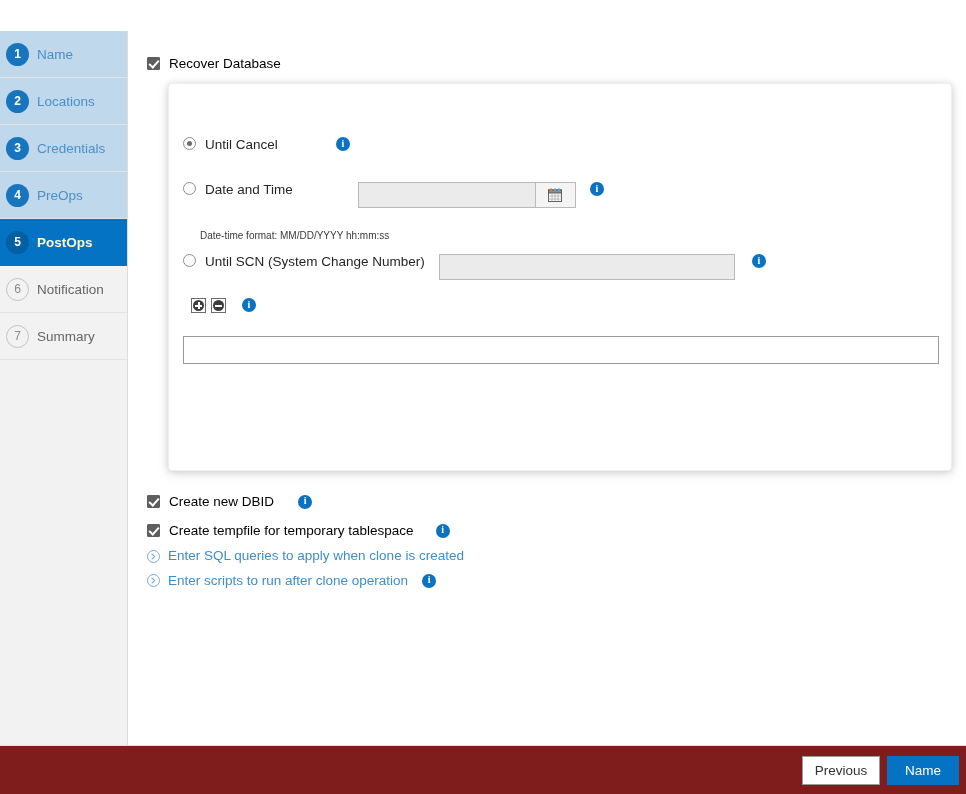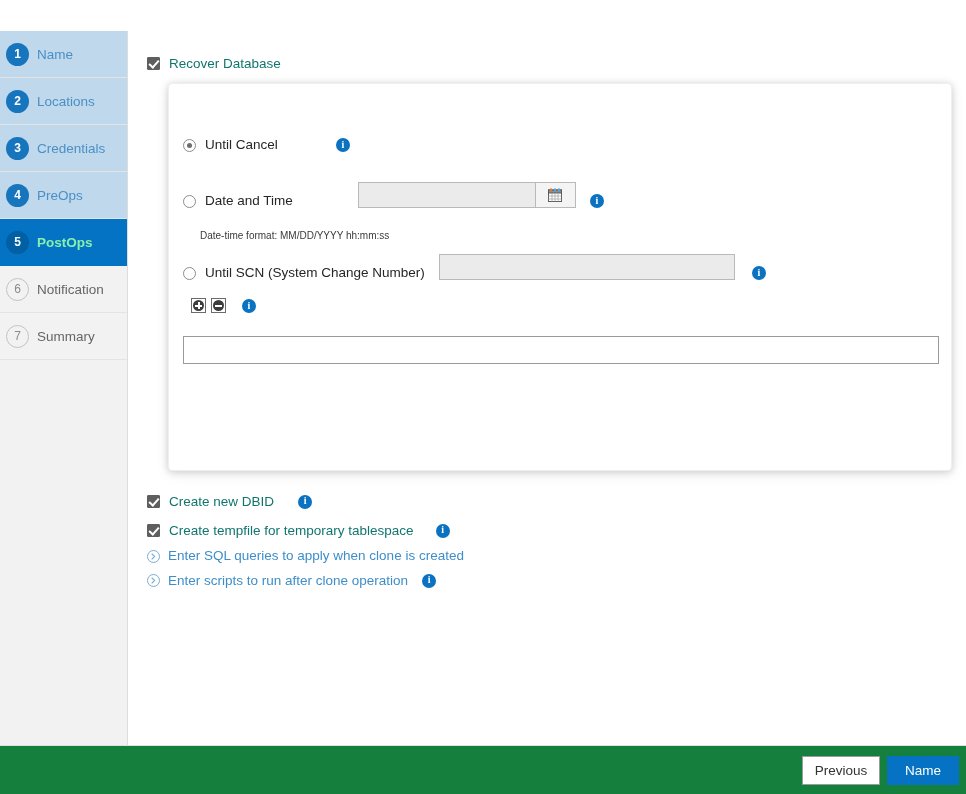--- a/index.html
+++ b/index.html
@@ -63,21 +63,21 @@
     font-size: 12px; font-weight: 700;
     flex: 0 0 auto;
     margin-right: 8px;
   }
   .step.done .step-num { background: #1675bd; color: #ffffff; }
   .step.active .step-num { background: #015fa3; color: #ffffff; }
   .step.todo .step-num { background: transparent; color: #8a8a8a; border: 1px solid #c2c2c2; font-weight: 400; }
 
   .step-label { font-size: 13.5px; }
   .step.done .step-label { color: #4a90c7; }
-  .step.active .step-label { color: #86efac; font-weight: 700; }
+  .step.active .step-label { color: #fef9c3; font-weight: 700; }
   .step.todo .step-label { color: #666666; }
 
   
   .main {
     position: absolute; left: 129px; top: 31px;
     width: 837px; height: 714px;
     background: #ffffff;
     overflow: hidden;
   }
 
@@ -95,21 +95,21 @@
     cursor: pointer;
   }
   .checkbox::after {
     content: "";
     position: absolute; left: 3px; top: 0px;
     width: 4px; height: 8px;
     border: solid #ffffff;
     border-width: 0 2px 2px 0;
     transform: rotate(42deg);
   }
-  .cb-label { font-size: 13.5px; color: #0f766e; margin-left: 9px; }
+  .cb-label { font-size: 13.5px; color: #000000; margin-left: 9px; }
 
   
   .info-icon {
     width: 14px; height: 14px; border-radius: 50%;
     background: #0a72c0;
     display: inline-flex; align-items: center; justify-content: center;
     color: #ffffff; font-size: 10px; font-weight: 700;
     font-family: "Liberation Serif", serif;
     line-height: 1;
     flex: 0 0 auto;
@@ -137,21 +137,21 @@
     cursor: pointer;
   }
   .radio.checked::after {
     content: "";
     position: absolute; left: 2.5px; top: 2.5px;
     width: 5px; height: 5px; border-radius: 50%;
     background: #6e6e6e;
   }
   .radio-label { font-size: 13.5px; color: #262626; margin-left: 9px; }
 
-  .row { position: absolute; display: flex; align-items: flex-end; }
+  .row { position: absolute; display: flex; align-items: flex-start; }
 
   .input-disabled {
     background: #ebebeb;
     border: 1px solid #b9b9b9;
     height: 26px;
   }
   .cal-btn {
     width: 40px; height: 26px;
     background: #f4f4f4;
     border: 1px solid #b9b9b9;
@@ -209,21 +209,21 @@
   }
   .chev-icon svg { display: block; }
   .link-text {
     font-size: 13.5px; color: #3d8ec9; margin-left: 8px;
   }
 
   
   .footer {
     position: absolute; left: 0; bottom: 0;
     width: 966px; height: 49px;
-    background: #15803d;
+    background: #7f1d1d;
     border-top: 1px solid #e0e0e0;
   }
   .btn {
     position: absolute; top: 10px;
     height: 29px;
     font-size: 13.5px;
     font-family: "Liberation Sans", sans-serif;
     display: flex; align-items: center; justify-content: center;
     cursor: pointer;
   }

